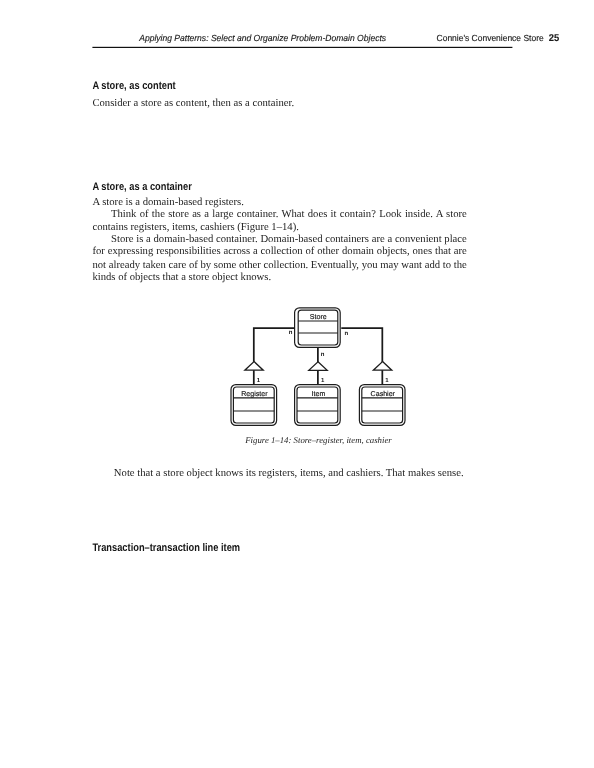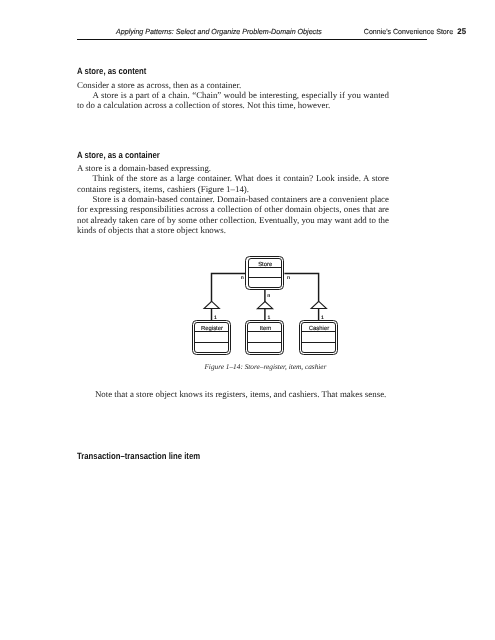--- a/index.html
+++ b/index.html
@@ -51,25 +51,24 @@
   <div class="runhead">
     <div class="rh-left">Applying Patterns: Select and Organize Problem-Domain Objects</div>
     <div class="rh-right">
       <span>Connie's Convenience Store</span>
       <span class="rh-page">25</span>
     </div>
   </div>
   <div class="rh-rule"></div>
 
   <div class="h2" style="top:67px">A store, as content</div>
-  <div class="para" style="top:79.5px">Consider a store as across, then as a container.</div>
-  <div class="para indent" style="top:89.9px">A store is a part of a chain. “Chain” would be interesting, especially if you wanted to do a calculation across a collection of stores. Not this time, however.</div>
+  <div class="para" style="top:79.5px">Consider a store as content, then as a container.</div>
 
   <div class="h2" style="top:150.7px">A store, as a container</div>
-  <div class="para" style="top:162.8px">A store is a domain-based expressing.</div>
+  <div class="para" style="top:162.8px">A store is a domain-based registers.</div>
   <div class="para indent" style="top:173.2px">Think of the store as a large container. What does it contain? Look inside. A store contains registers, items, cashiers (Figure 1–14).</div>
   <div class="para indent" style="top:193.9px">Store is a domain-based container. Domain-based containers are a convenient place for expressing responsibilities across a collection of other domain objects, ones that are not already taken care of by some other collection. Eventually, you may want add to the kinds of objects that a store object knows.</div>
 
   <div class="figure">
     <svg class="figsvg" width="495" height="640" viewBox="0 0 495 640">
       <g stroke="#1a1a1a" fill="none" stroke-width="1.45" stroke-linecap="butt">
 
         <path d="M213.6 273.5 H179.5 V301.8"></path>
         <path d="M232.9 289.8 V302"></path>
         <path d="M252.4 273.5 H286.6 V301.8"></path>

